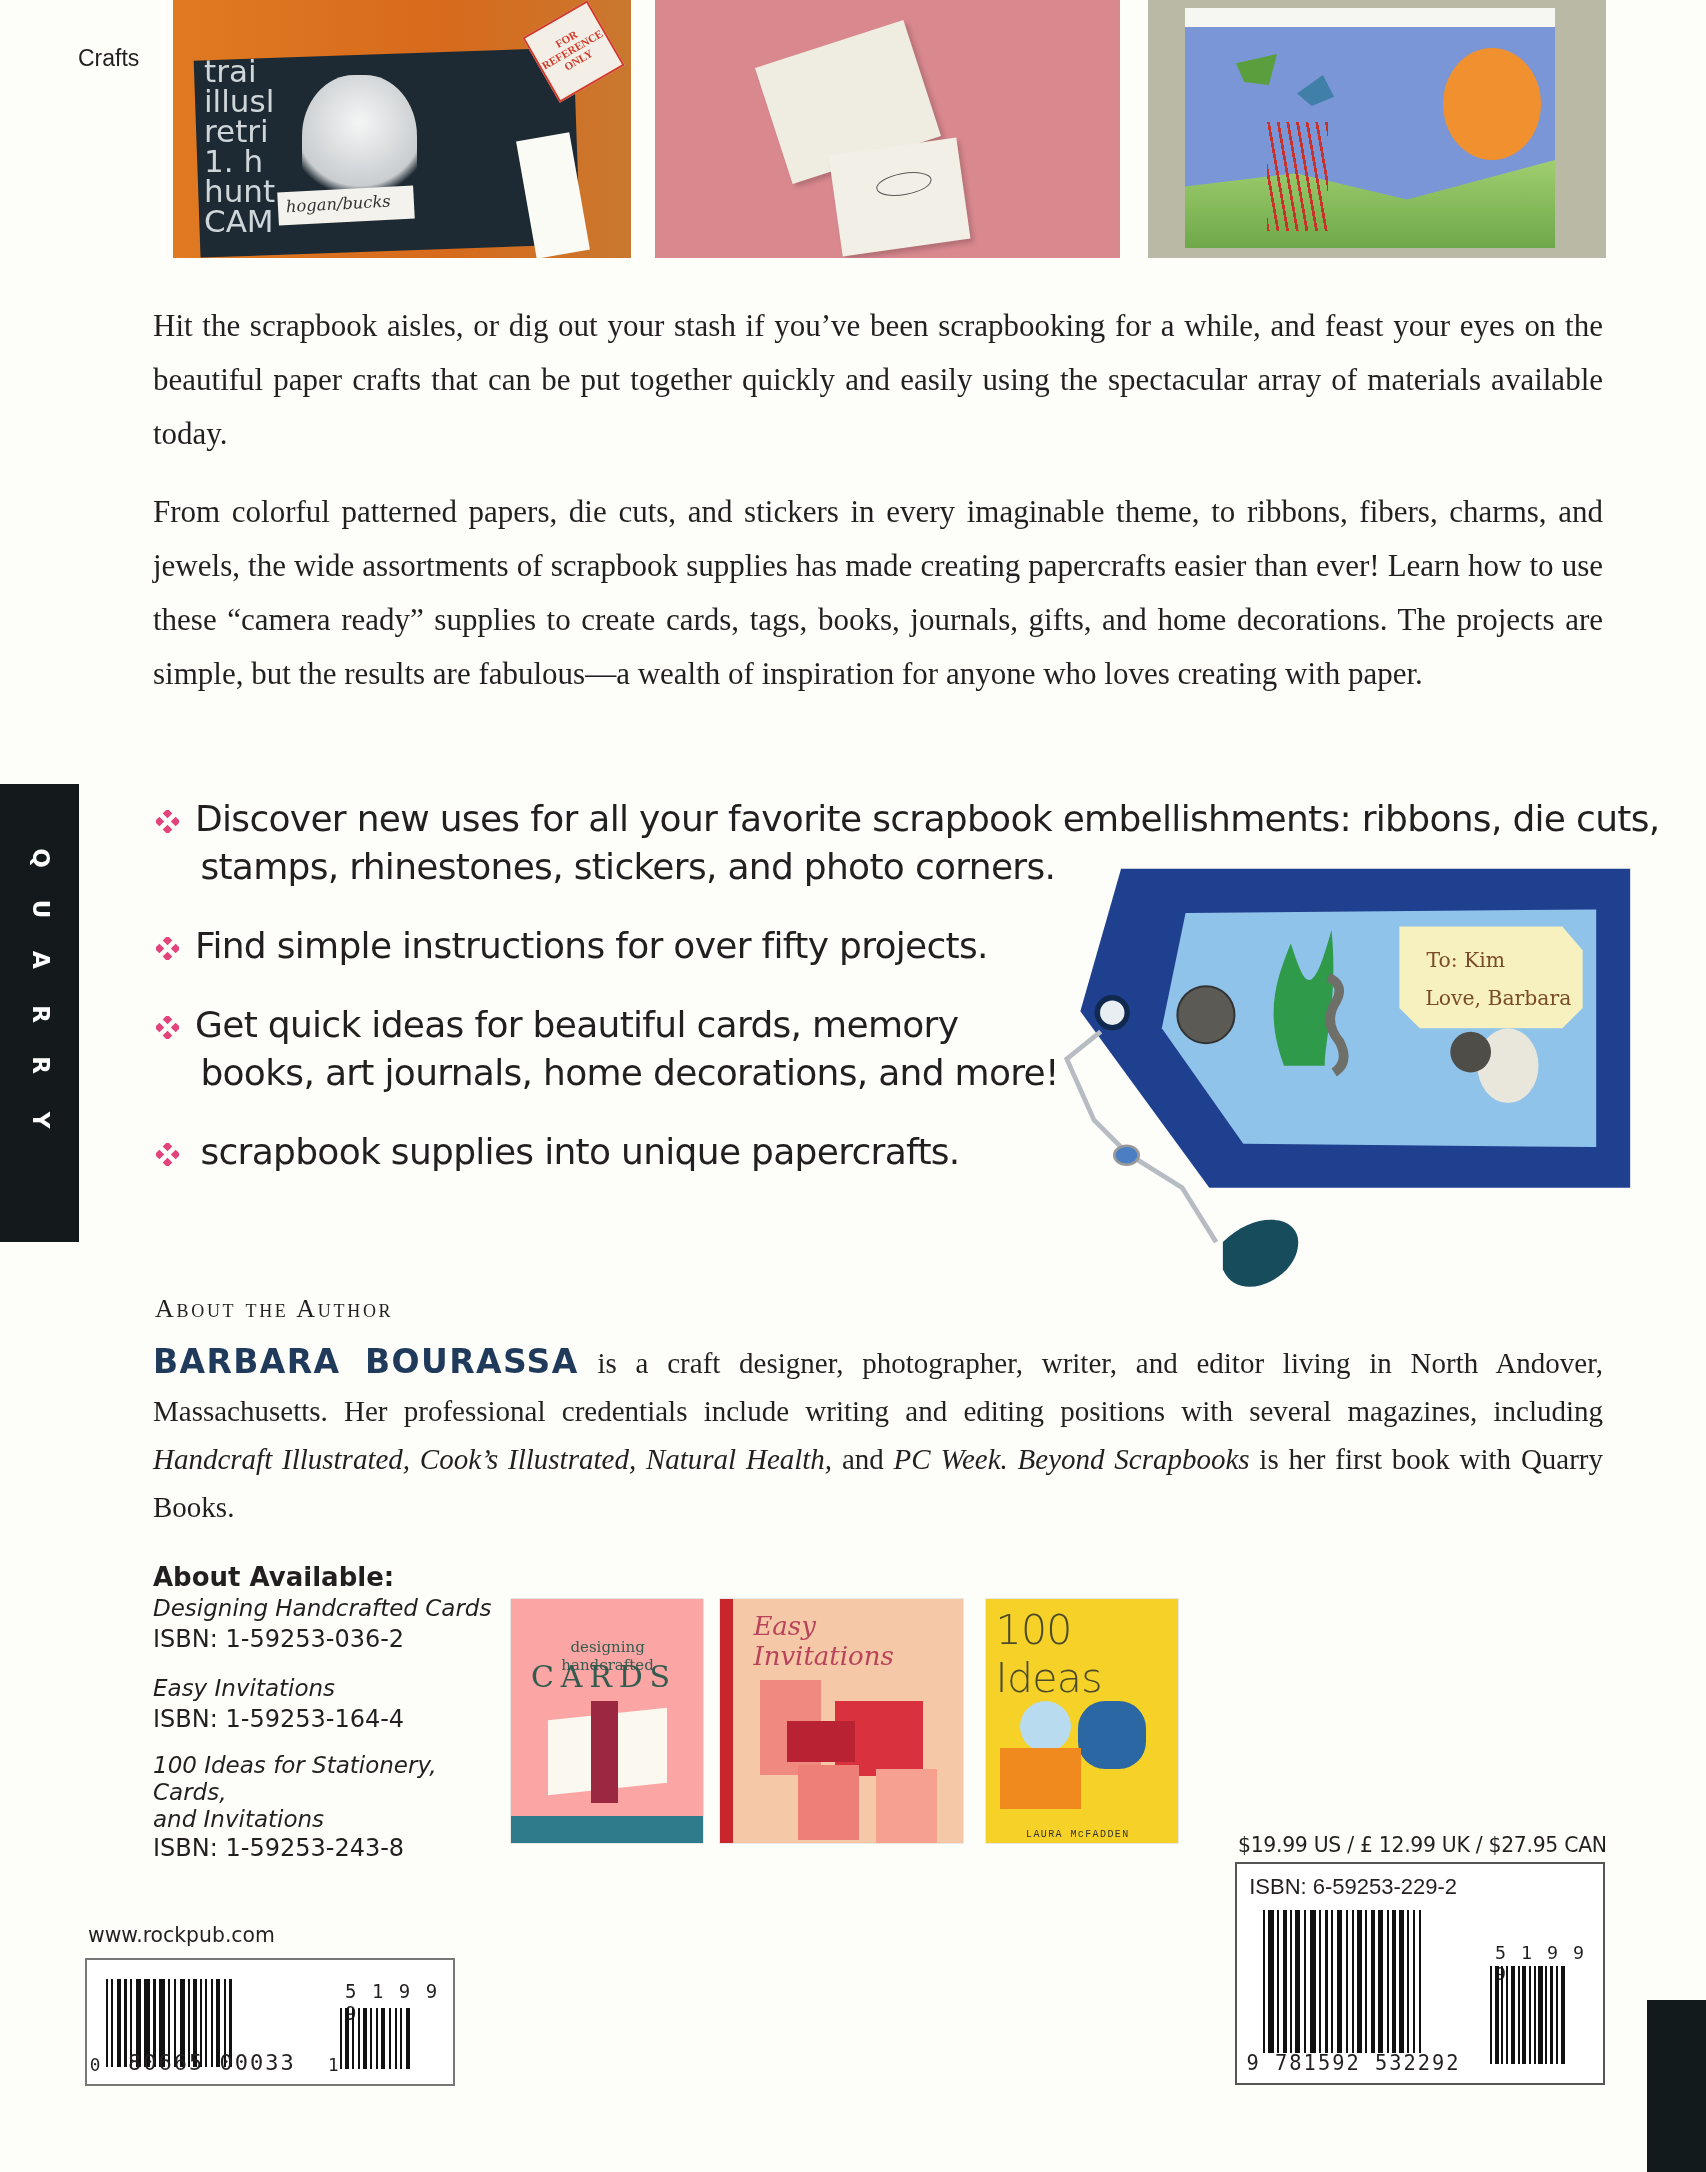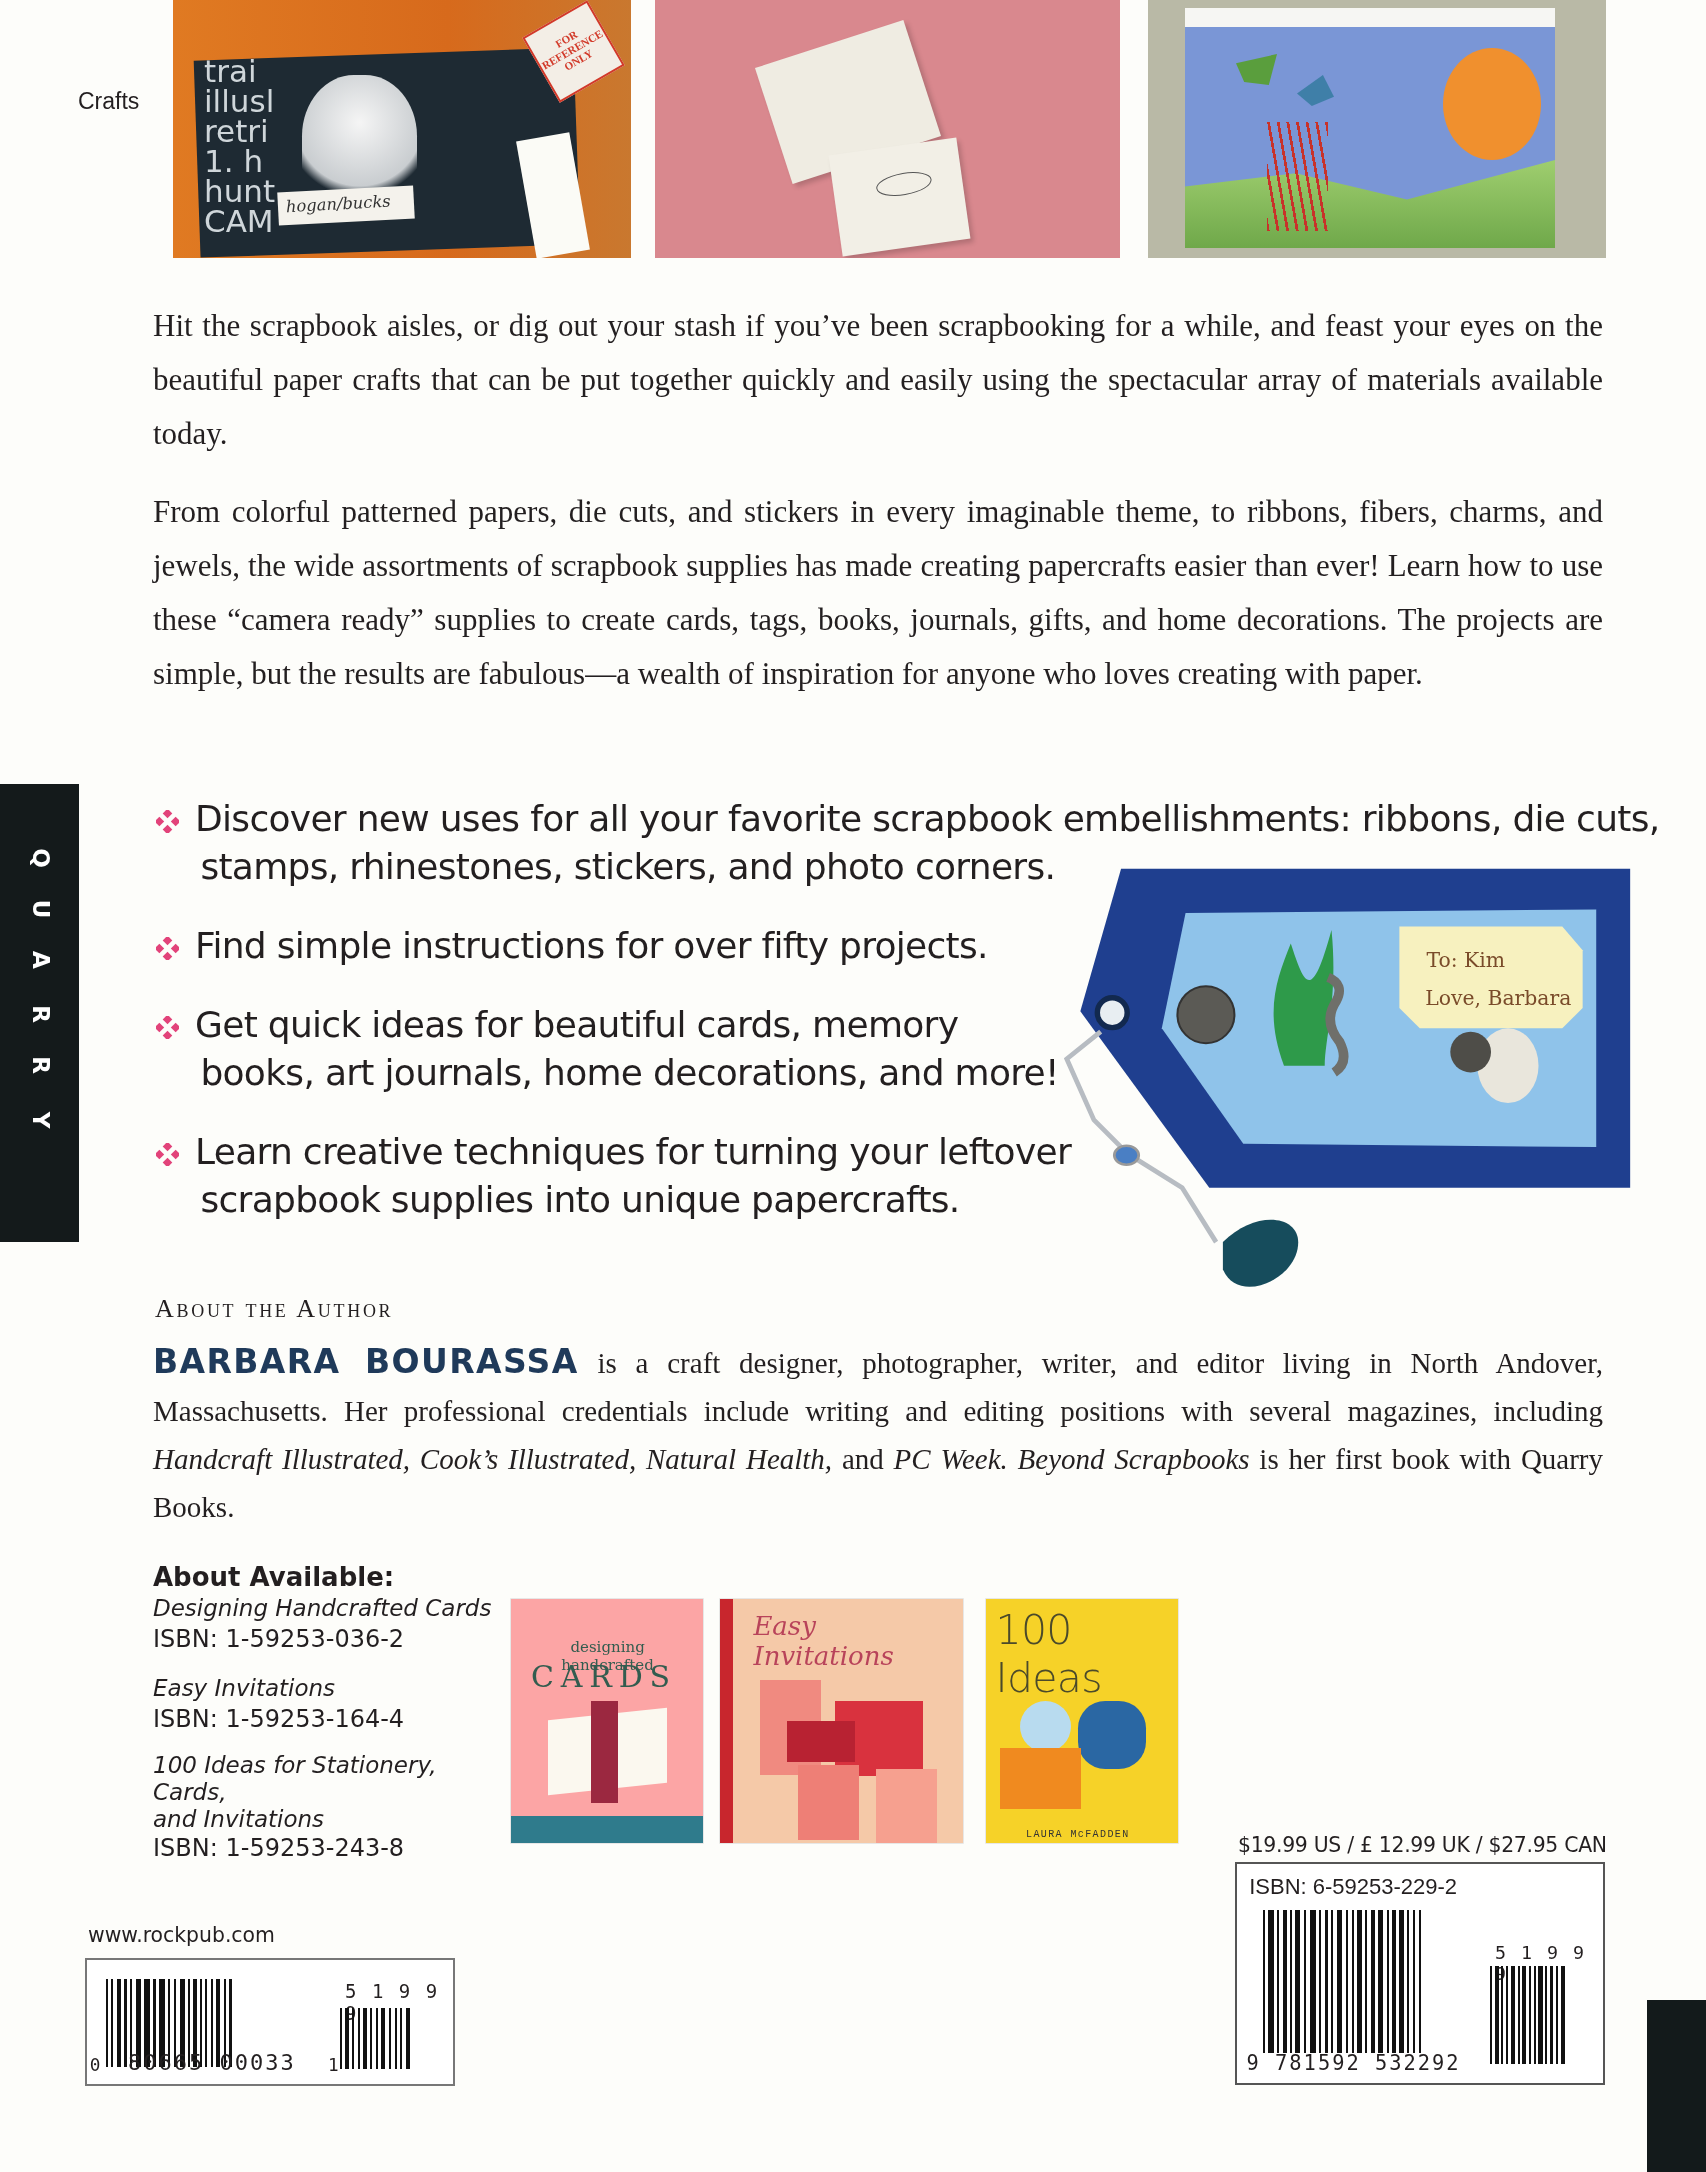--- a/index.html
+++ b/index.html
@@ -1,18 +1,18 @@
 <!DOCTYPE html>
 <html style="font-size:11px"><head>
 <meta charset="utf-8">
 <style>
   html, body { margin:0; padding:0; }
   body { width:1707px; height:2172px; background:#fdfdfa; position:relative; overflow:hidden; color:#231f20; }
   .abs { position:absolute; }
-  .sans { font-family:"Liberation Sans", "DejaVu Sans", sans-serif;margin-top:43px; }
+  .sans { font-family:"Liberation Sans", "DejaVu Sans", sans-serif; }
   .serif { font-family:"Liberation Serif", "DejaVu Serif", serif; }
 
   
   .photo { position:absolute; top:0; height:258px; overflow:hidden; }
   #photo1 { left:173px; width:458px; background:linear-gradient(90deg,#e07a22,#d76a1c 60%,#c9782f); }
   #photo2 { left:655px; width:465px; background:#d9888e; }
   #photo3 { left:1148px; width:458px; background:#b9b9a6; }
   .crafts { left:78px; top:45px; font-size:23px; }
 
   
@@ -179,21 +179,20 @@
   </div>
   <div class="bullet">
     <svg class="bullet-icon" viewBox="0 0 34 34">
         <g fill="#e2437a">
           <rect x="12" y="0" width="10" height="10" transform="rotate(45 17 5)"></rect>
           <rect x="0" y="12" width="10" height="10" transform="rotate(45 5 17)"></rect>
           <rect x="24" y="12" width="10" height="10" transform="rotate(45 29 17)"></rect>
           <rect x="12" y="24" width="10" height="10" transform="rotate(45 17 29)"></rect>
         </g>
       </svg>
-    <div>Learn creative techniques for turning your leftover</div>
     <div style="padding-left:5.4px">scrapbook supplies into unique papercrafts.</div>
   </div>
 </div>
 
 <svg class="abs" id="tag" viewBox="0 0 920 660">
   <polygon points="150,10 900,10 900,480 280,480 90,220" fill="#1f3f8f"></polygon>
   <polygon points="245,75 850,70 850,420 330,415 210,245" fill="#8fc3ea"></polygon>
   <polygon points="560,95 800,95 830,130 830,215 800,245 590,245 560,215" fill="#f7f1bf"></polygon>
   <text x="600" y="155" font-size="30" fill="#7a4b2a" font-family="DejaVu Serif, serif">To: Kim</text>
   <text x="598" y="210" font-size="30" fill="#7a4b2a" font-family="DejaVu Serif, serif">Love, Barbara</text>

